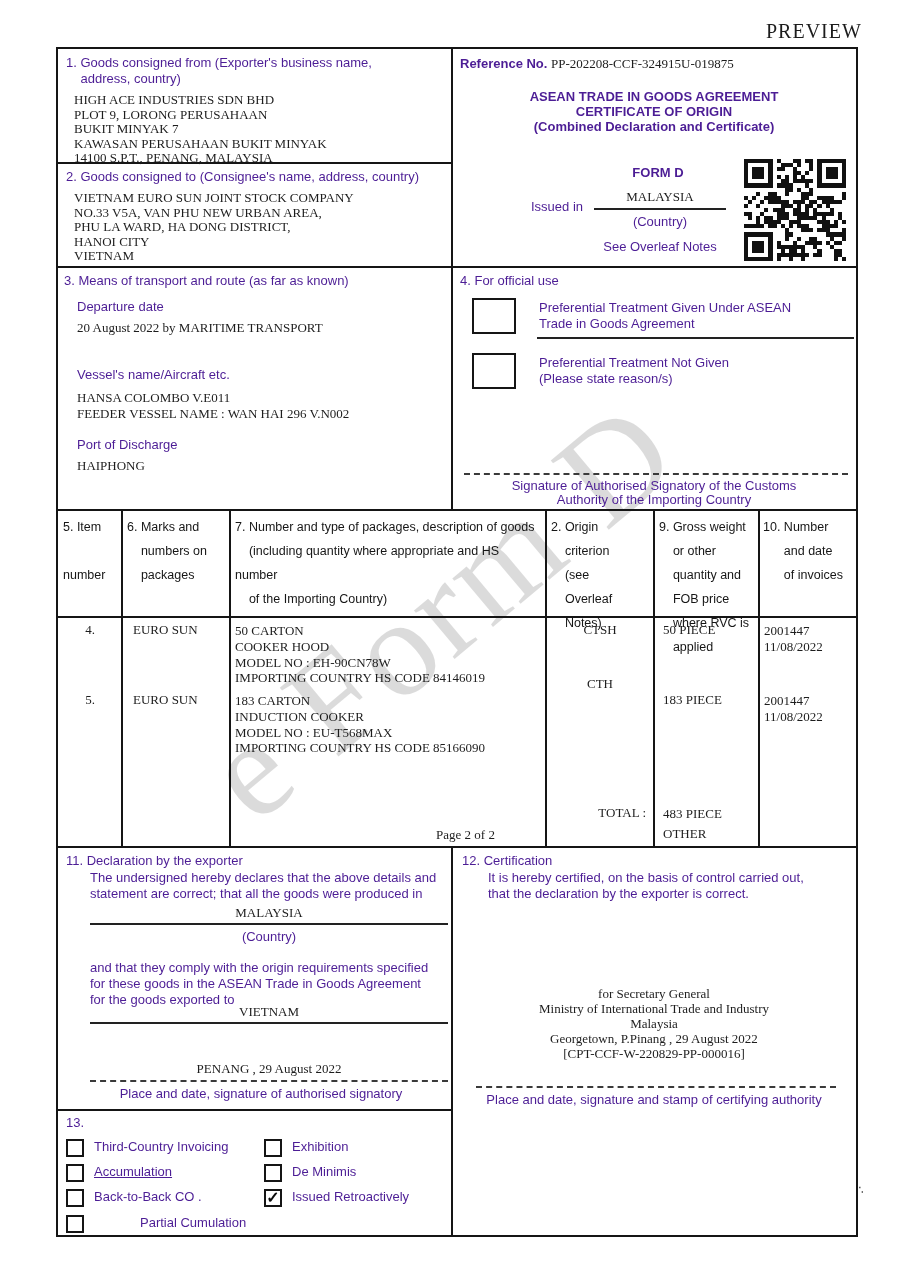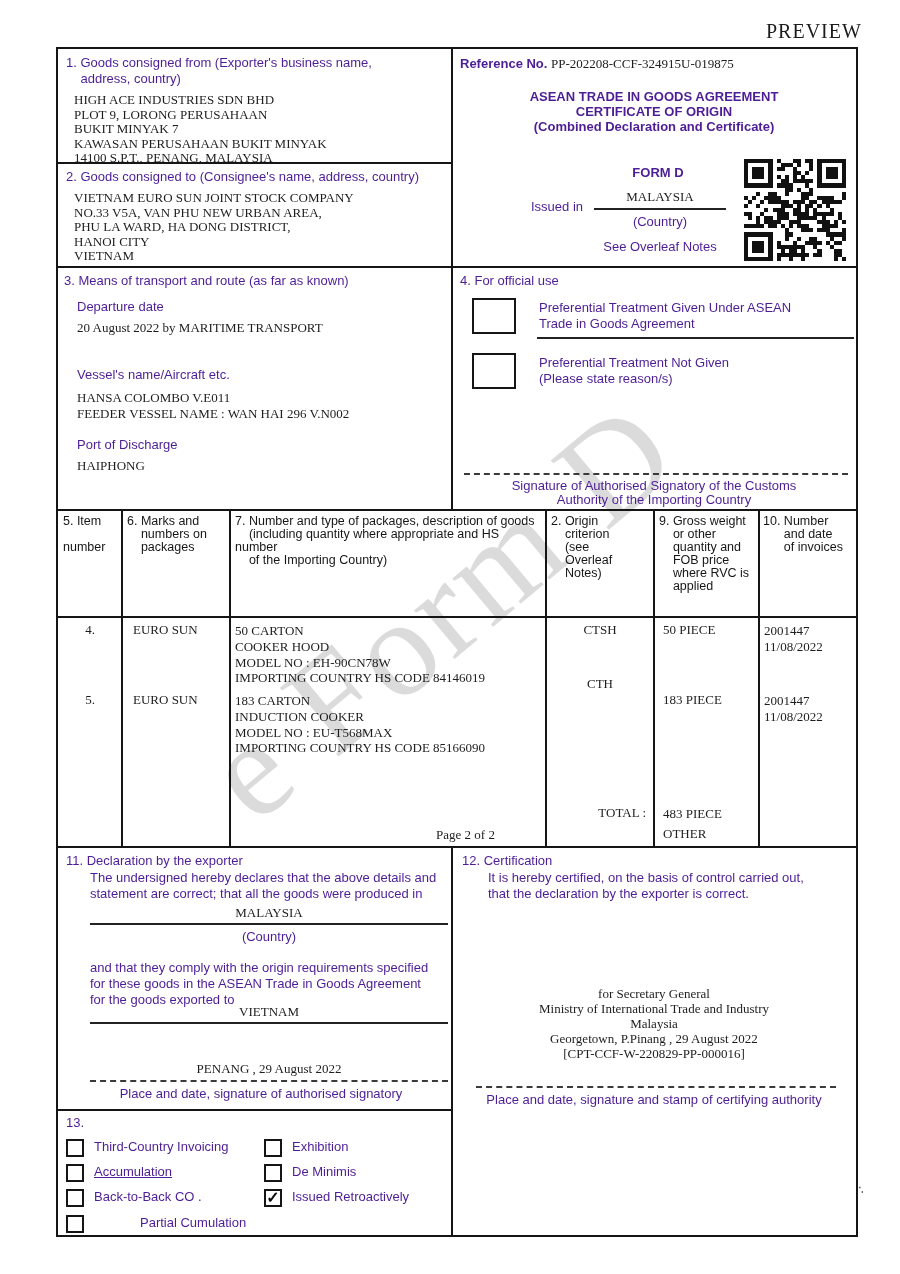--- a/index.html
+++ b/index.html
@@ -14,21 +14,21 @@
   .b{font-weight:bold;}
   .lbl{font-size:13px;line-height:16px;color:#4c1d95;}
   .val{font-size:13px;line-height:14.5px;color:#1d1d1d;}
   .doc{position:absolute;left:56px;top:47px;width:798px;height:1186px;border:2px solid #151515;background:transparent;}
   .ln{position:absolute;background:#151515;}
   .dash{position:absolute;border-top:2px dashed #3a3a3a;height:0;}
   .solidline{position:absolute;border-top:2px solid #222;height:0;}
   .bigbox{position:absolute;width:40px;height:32px;border:2px solid #151515;background:#fff;}
   .cbx{position:absolute;width:14px;height:14px;border:2px solid #151515;background:#fff;font-size:16px;line-height:13px;font-weight:bold;text-align:center;color:#111;}
   .cbx.on{color:#0c0c0c;}
-  .hdr{font-size:12.5px;line-height:13px;}
+  .hdr{font-size:12.5px;line-height:24px;}
   .preview{position:absolute;left:766px;top:20px;font-size:20px;letter-spacing:1px;color:#1c1c1c;}
   .wm{position:absolute;left:120px;top:330px;width:640px;height:560px;display:flex;align-items:center;justify-content:center;
       transform:rotate(-40deg);font-size:138px;letter-spacing:4px;color:rgba(0,0,0,0.14);pointer-events:none;}
   .stray{position:absolute;left:856px;top:1183px;font-size:12px;color:#333;}
   svg{display:block;}
 </style>
 </head>
 <body>
 
 <div class="preview serif">PREVIEW</div>

